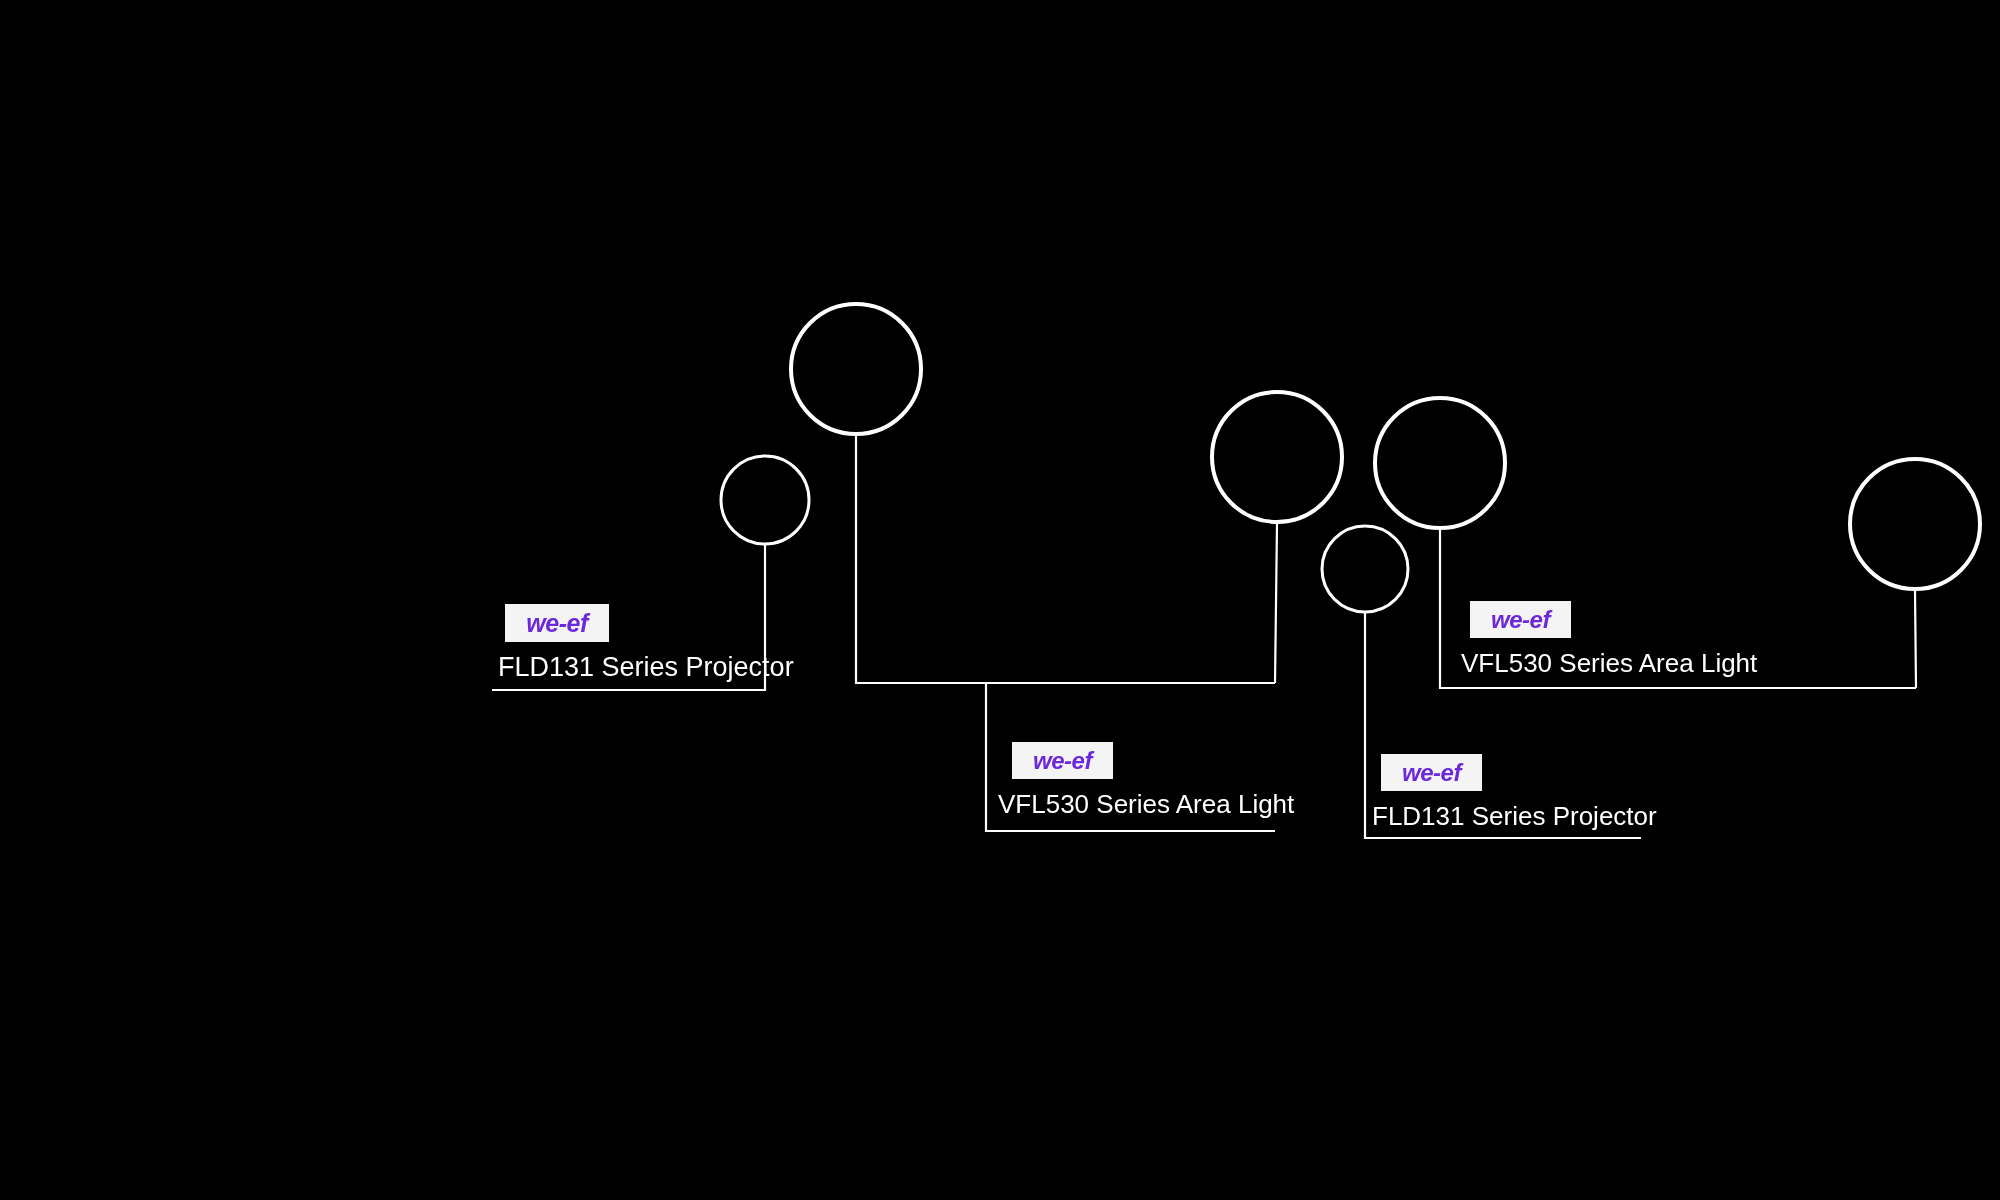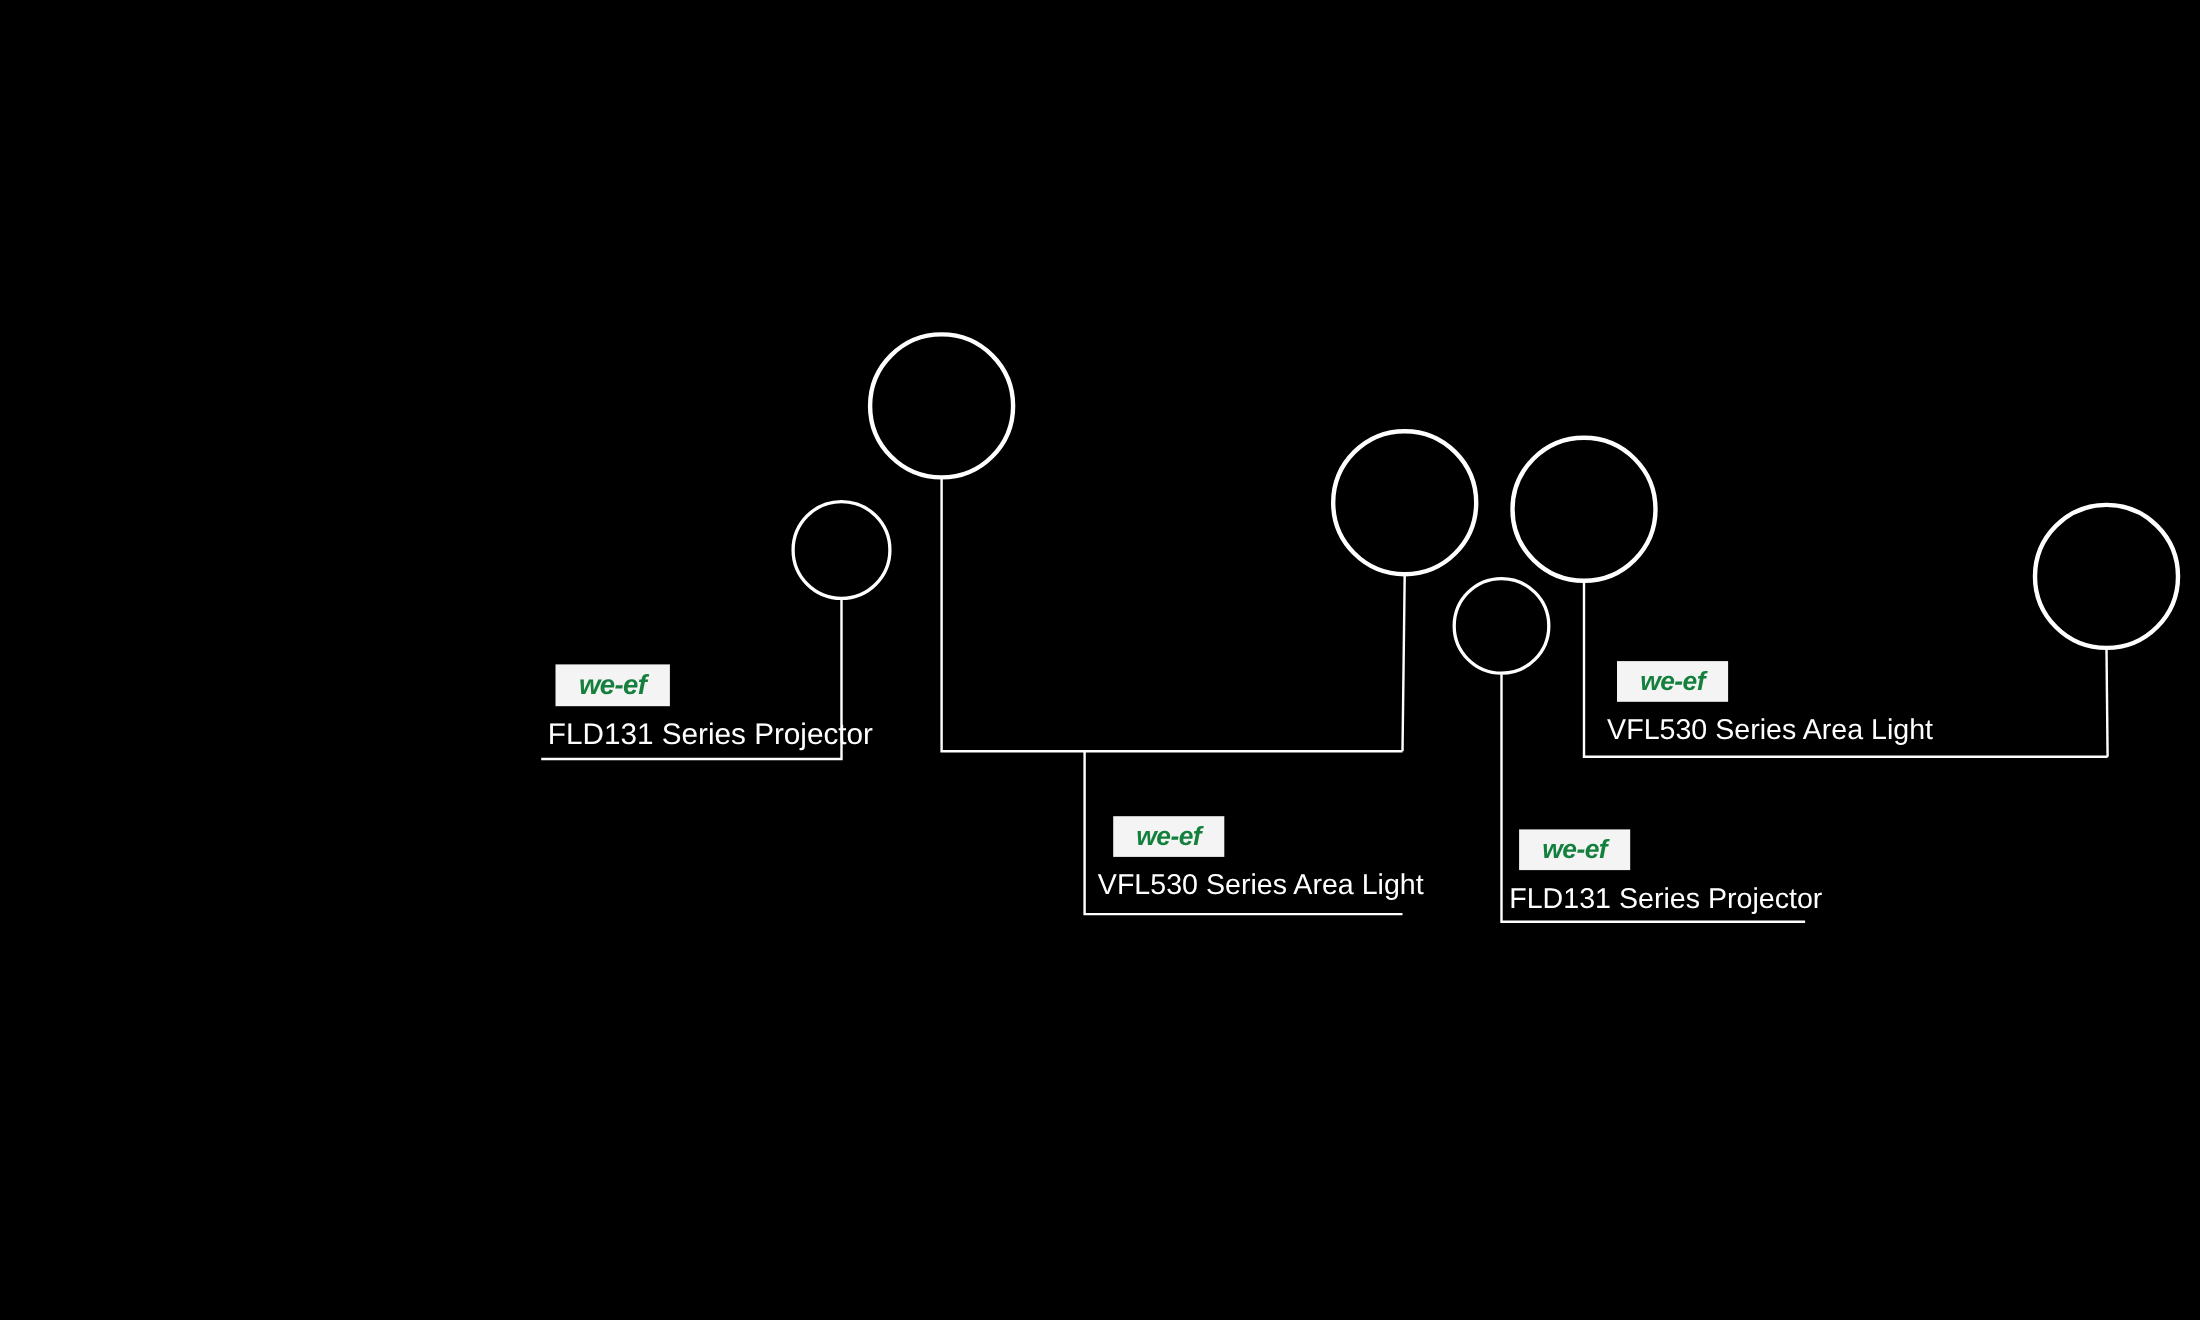--- a/index.html
+++ b/index.html
@@ -33,21 +33,21 @@
   }
 
   
   .callout {
     position: absolute;
   }
 
   .brand-logo {
     display: inline-block;
     background: #f4f4f4;
-    color: #15803d;
+    color: #6d28d9;
     font-family: "Liberation Sans", sans-serif;
     font-weight: bold;
     font-style: italic;
     letter-spacing: -0.5px;
     text-align: center;
     white-space: nowrap;
   }
 
   .product-name {
     color: #ffffff;

